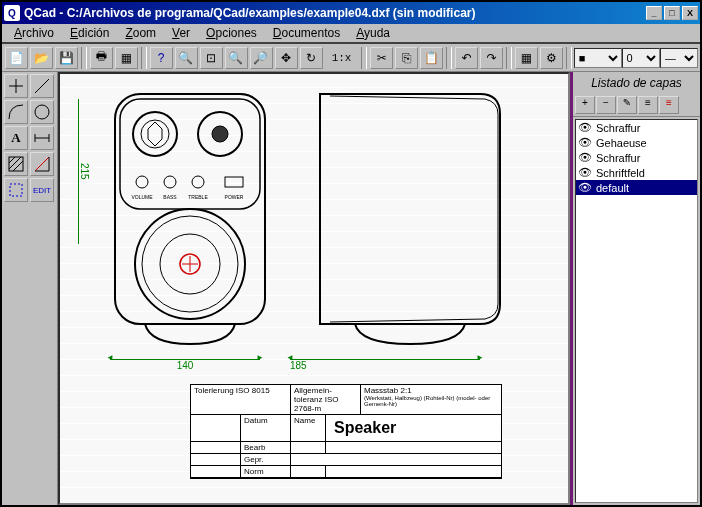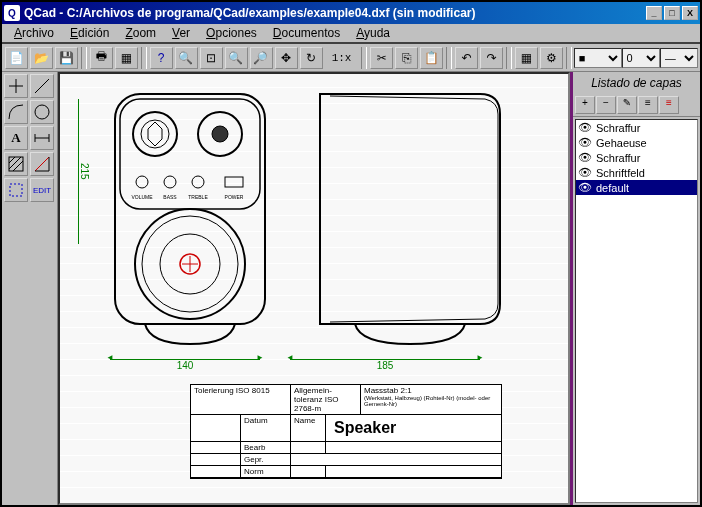--- a/index.html
+++ b/index.html
@@ -24,21 +24,21 @@
 .tool-btn { width: 24px; height: 24px; border: 1px outset #ddd; background: #c0c0c0; display: flex; align-items: center; justify-content: center; font-size: 13px; cursor: pointer; }
 .tool-btn svg { width: 18px; height: 18px; }
 .edit-btn { font-size: 8px; font-weight: normal; color: #0000cc; }
 .canvas-area { flex: 1; background: repeating-linear-gradient(0deg, #f8f8f8, #f8f8f8 15px, #fff 15px, #fff 16px), repeating-linear-gradient(90deg, #f8f8f8, #f8f8f8 15px, #fff 15px, #fff 16px); border: 2px inset #808080; position: relative; overflow: hidden; }
 .canvas-content { position: relative; width: 100%; height: 100%; padding-left: 44px; }
 .speaker-draw { position: absolute; left: 30px; top: 10px; }
 .dim-line { position: absolute; font-size: 10px; color: #008000; }
 .dim-h1 { left: 50px; top: 285px; width: 150px; text-align: center; border-top: 1px solid #008000; }
 .dim-h1::before, .dim-h1::after { content: '◄'; position: absolute; top: -7px; font-size: 8px; }
 .dim-h1::before { left: -4px; } .dim-h1::after { right: -4px; content: '►'; }
-.dim-h2 { left: 230px; top: 285px; width: 190px; text-align: center; border-top: 1px solid #008000; }
+.dim-h2 { left: 230px; top: 285px; width: 190px; text-align: left; border-top: 1px solid #008000; }
 .dim-h2::before, .dim-h2::after { content: '◄'; position: absolute; top: -7px; font-size: 8px; }
 .dim-h2::before { left: -4px; } .dim-h2::after { right: -4px; content: '►'; }
 .dim-v { left: 18px; top: 25px; height: 145px; writing-mode: vertical-rl; text-align: center; border-left: 1px solid #008000; }
 .titleblock { position: absolute; left: 130px; top: 310px; border: 1px solid #000; font-size: 8px; background: #fff; }
 .tb-row { display: flex; border-bottom: 1px solid #000; }
 .tb-cell { border-right: 1px solid #000; padding: 1px 3px; }
 .tb-cell:last-child { border-right: none; }
 .speaker-label { font-size: 16px; font-weight: bold; padding: 4px 8px; }
 .right-panel { width: 130px; background: #c0c0c0; border-left: 3px solid #701a75; display: flex; flex-direction: column; }
 .panel-title { font-size: 12px; padding: 4px; text-align: center; font-style: italic; }

